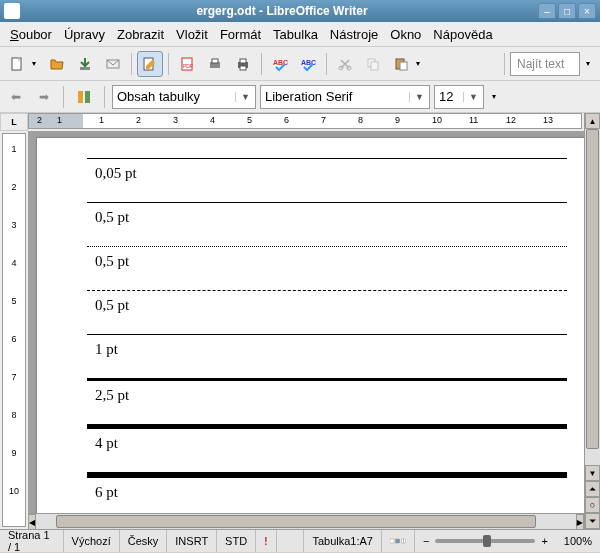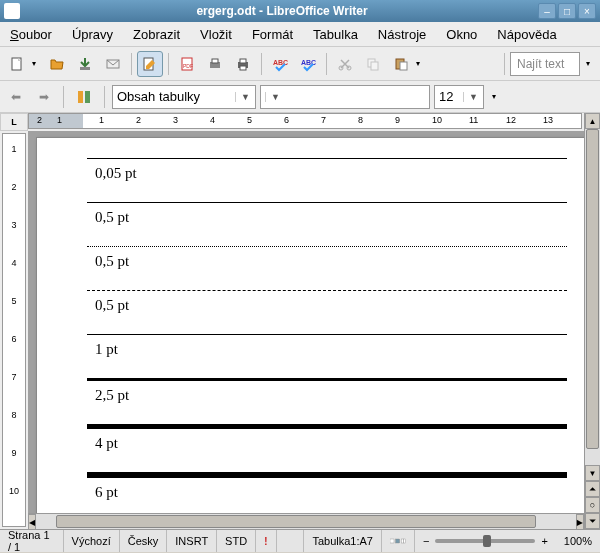--- a/index.html
+++ b/index.html
@@ -4,21 +4,21 @@
 <style>
   * { box-sizing: border-box; margin: 0; padding: 0; }
   body { font-family: sans-serif; font-size: 12px; background: #d4d0c8; width: 600px; height: 553px; overflow: hidden; }
   
   .titlebar { background: linear-gradient(to bottom, #6b9fc4, #4a7ba0); height: 22px; display: flex; align-items: center; padding: 0 4px; color: white; }
   .titlebar-icon { width: 16px; height: 16px; background: #fff; border-radius: 2px; margin-right: 6px; }
   .titlebar-title { flex: 1; font-size: 12px; font-weight: bold; text-align: center; }
   .win-controls { display: flex; gap: 2px; }
   .win-btn { width: 18px; height: 16px; background: #7faacc; border: 1px solid #5a8ab0; border-radius: 2px; display: flex; align-items: center; justify-content: center; font-size: 10px; cursor: pointer; color: #fff; }
   
-  .menubar { background: #ededed; height: 24px; display: flex; align-items: center; padding: 12px 4px; border-bottom: 1px solid #ccc; gap: 8px; }
+  .menubar { background: #ededed; height: 24px; display: flex; align-items: center; padding: 12px 4px; border-bottom: 1px solid #ccc; }
   .menu-item { padding: 2px 6px; cursor: pointer; font-size: 13px; }
   .menu-item u { text-decoration: underline; }
   
   .toolbar { background: #ededed; display: flex; align-items: center; padding: 2px 4px; border-bottom: 1px solid #ccc; gap: 2px; height: 34px; }
   .tb-btn { width: 26px; height: 26px; background: #ededed; border: 1px solid transparent; border-radius: 3px; display: flex; align-items: center; justify-content: center; cursor: pointer; font-size: 14px; }
   .tb-btn.active { background: #d0e0f0; border-color: #79a; }
   .tb-sep { width: 1px; height: 22px; background: #bbb; margin: 0 3px; }
   .tb-dropdown { width: 10px; font-size: 8px; display:flex; align-items:center; cursor:pointer; }
   
   .toolbar2 { background: #ededed; display: flex; align-items: center; padding: 2px 4px; border-bottom: 1px solid #ccc; gap: 4px; height: 32px; }
@@ -198,20 +198,21 @@
         <rect x="2" y="2" width="5" height="12" fill="#e8a030"></rect>
         <rect x="9" y="2" width="5" height="12" fill="#5a9a5a"></rect>
       </svg>
     </div>
   <div class="tb-sep"></div>
   <div class="combo" style="width:144px">
     <span class="combo-text">Obsah tabulky</span>
     <span class="combo-arrow">▼</span>
   </div>
   <div class="combo" style="width:170px">
+    <span class="combo-text">Liberation Serif</span>
     <span class="combo-arrow">▼</span>
   </div>
   <div class="combo" style="width:50px">
     <span class="combo-text">12</span>
     <span class="combo-arrow">▼</span>
   </div>
   <div class="tb-dropdown" style="margin-left:4px">▾</div>
 </div>
 
 <div class="work-area">

